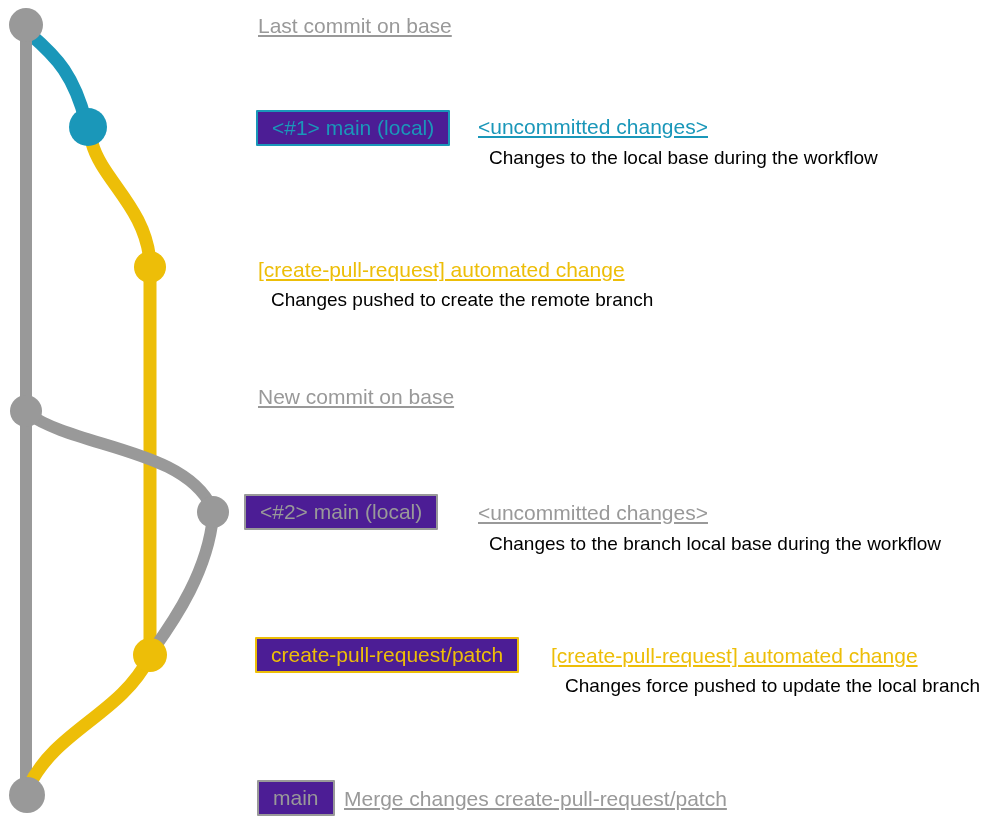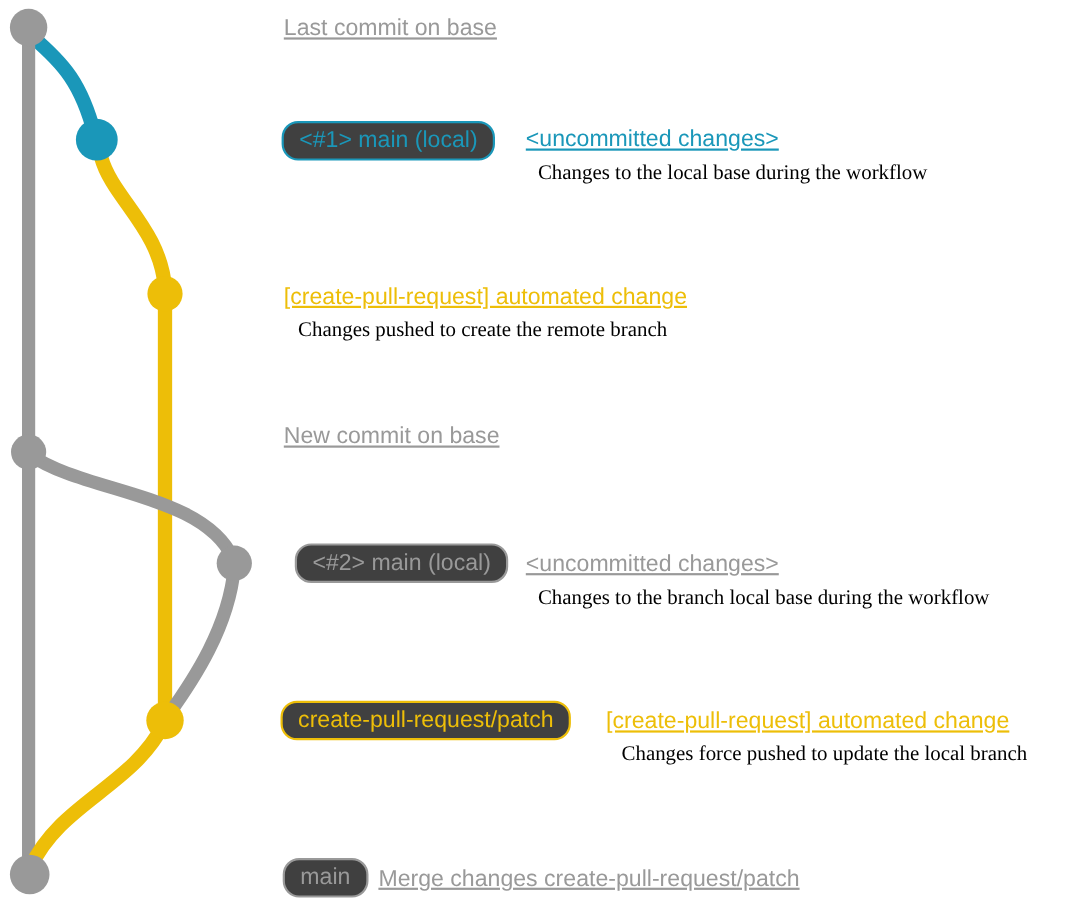--- a/index.html
+++ b/index.html
@@ -16,38 +16,38 @@
     font-size:21px;
     line-height:25px;
     white-space:nowrap;
     text-decoration:underline;
   }
   .gray{color:var(--gray);}
   .teal{color:var(--teal);}
   .yellow{color:var(--yellow);}
   .d{
     position:absolute;
-    font-family:Liberation Serif, serif;
+    font-family:Liberation Sans, sans-serif;
     font-size:19px;
     line-height:23px;
     color:var(--desc);
     white-space:nowrap;
   }
   .badge{
     position:absolute;
     display:inline-flex;
     align-items:center;
     height:36px;
     box-sizing:border-box;
     padding:0 14px;
     border:2px solid;
-    border-radius:15px;
+    border-radius:1px;
     font-size:21px;
     white-space:nowrap;
-    background:#404040;
+    background:#4c1d95;
   }
   .badge.teal{border-color:var(--teal);}
   .badge.gray{border-color:var(--gray);}
   .badge.yellow{border-color:var(--yellow);justify-content:center;}
 </style>
 </head>
 <body>
 
 <div class="stage">
 
@@ -76,21 +76,21 @@
       <span class="teal">&lt;#1&gt; main (local)</span>
     </div>
   <div class="t teal" style="left:478px;top:114px">&lt;uncommitted changes&gt;</div>
   <div class="d" style="left:489px;top:146px">Changes to the local base during the workflow</div>
 
   <div class="t yellow" style="left:258px;top:257px">[create-pull-request] automated change</div>
   <div class="d" style="left:271px;top:288px">Changes pushed to create the remote branch</div>
 
   <div class="t gray" style="left:258px;top:384px">New commit on base</div>
 
-  <div class="badge gray" style="left:268px;top:494px">
+  <div class="badge gray" style="left:244px;top:494px">
       <span class="gray">&lt;#2&gt; main (local)</span>
     </div>
   <div class="t gray" style="left:478px;top:500px">&lt;uncommitted changes&gt;</div>
   <div class="d" style="left:489px;top:532px">Changes to the branch local base during the workflow</div>
 
   <div class="badge yellow" style="left:255px;top:637px">
       <span class="yellow">create-pull-request/patch</span>
     </div>
   <div class="t yellow" style="left:551px;top:643px">[create-pull-request] automated change</div>
   <div class="d" style="left:565px;top:674px">Changes force pushed to update the local branch</div>

